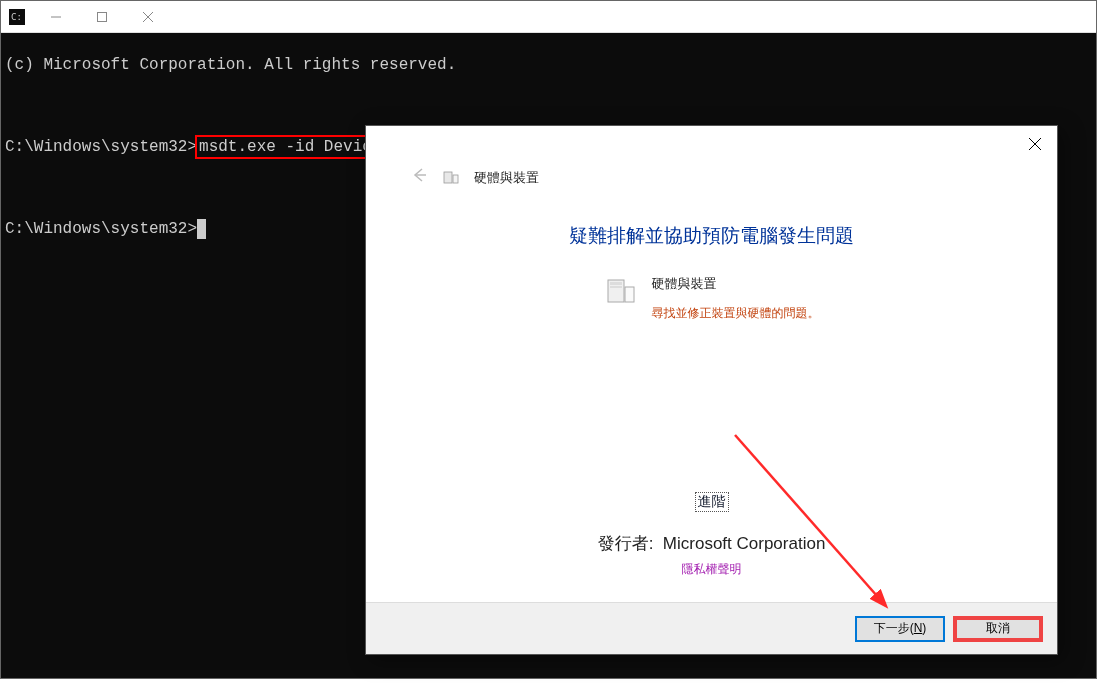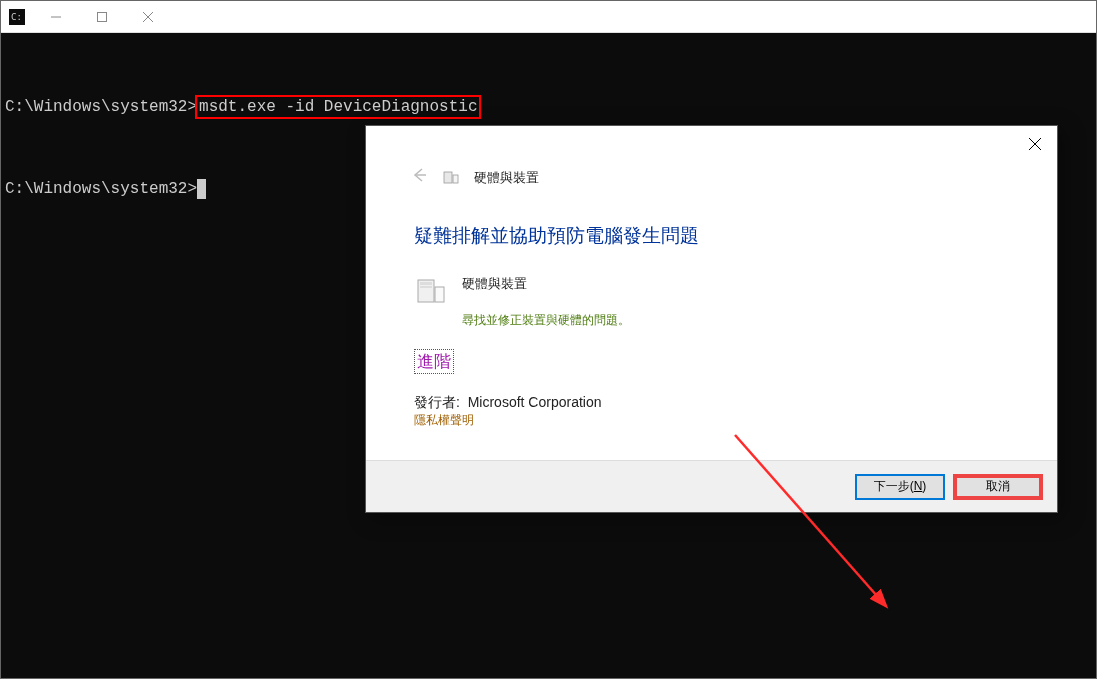--- a/index.html
+++ b/index.html
@@ -58,21 +58,21 @@
   .cursor {
     display:inline-block;
     width: 9px;
     background: #ccc;
     color: #0c0c0c;
   }
 
   .dialog {
     position: absolute;
     left: 365px; top: 125px;
-    width: 693px; height: 388px;
+    width: 693px; height: 530px;
     background: #fff;
     border: 1px solid #555;
     box-shadow: 5px 5px 20px rgba(0,0,0,0.4);
     display: flex;
     flex-direction: column;
   }
   .dlg-top {
     height: 40px;
     display: flex;
     justify-content: flex-end;
@@ -101,20 +101,21 @@
   }
   .dlg-hdr-title {
     font-size: 13px;
     color: #222;
   }
   .dlg-content {
     flex: 1;
     padding: 20px 48px 4px 48px;
     display: flex;
     flex-direction: column;
+    align-items: center;
   }
   .dlg-heading {
     color: #003399;
     font-size: 19px;
     font-weight: 400;
     margin-bottom: 26px;
   }
   .item-row {
     display: flex;
     gap: 14px;
@@ -125,53 +126,53 @@
     width: 34px; height: 34px;
     flex-shrink: 0;
     display:flex;align-items:center;justify-content:center;
   }
   .item-title {
     font-size: 13px;
     color: #222;
   }
   .item-desc {
     font-size: 12px;
-    color: #4d7c0f;
-    margin-top: 19px;
+    color: #c2410c;
+    margin-top: 12px;
   }
   .spacer { flex: 1; }
 
   .adv-link {
-    color: #a21caf;
-    font-size: 17px;
+    color: #0f172a;
+    font-size: 14px;
     border: 1px dotted #555;
     padding: 0 2px;
     width: fit-content;
     margin-bottom: 20px;
   }
   .publisher {
-    font-size: 14px;
+    font-size: 17px;
     color: #222;
+    margin-bottom: 6px;
   }
   .privacy-link {
-    color: #a16207;
+    color: #a21caf;
     font-size: 12px;
     margin-bottom: 20px;
     width: fit-content;
   }
   .dlg-footer {
     height: 52px;
     background: #f0f0f0;
     border-top: 1px solid #ddd;
     display: flex;
     justify-content: flex-end;
     align-items: center;
     padding-right: 14px;
     gap: 8px;
-    margin-top: 7px;
   }
   .dlg-btn {
     min-width: 90px;
     height: 26px;
     background: #e1e1e1;
     border: 4px solid #ef4444;
     font-size: 12px;
     display: flex;
     align-items: center;
     justify-content: center;
@@ -211,20 +212,21 @@
       </div>
       <div class="win-btn close">
         <svg width="10" height="10" viewBox="0 0 10 10">
             <line x1="0" y1="0" x2="10" y2="10" stroke="#888" stroke-width="1"></line>
             <line x1="10" y1="0" x2="0" y2="10" stroke="#888" stroke-width="1"></line>
           </svg>
       </div>
     </div>
   </div>
   <div class="cmd-body">
+<span class="cmd-line">(c) Microsoft Corporation. All rights reserved.</span>
 <span class="cmd-line"> </span>
 <span class="cmd-line"><span>C:\Windows\system32&gt;</span><span class="hl-box">msdt.exe -id DeviceDiagnostic</span></span>
 <span class="cmd-line"> </span>
 <span class="cmd-line"><span>C:\Windows\system32&gt;</span><span class="cursor"> </span></span>
   </div>
 </div>
 
 <div class="dialog">
   <div class="dlg-top">
     <div class="dlg-close">

